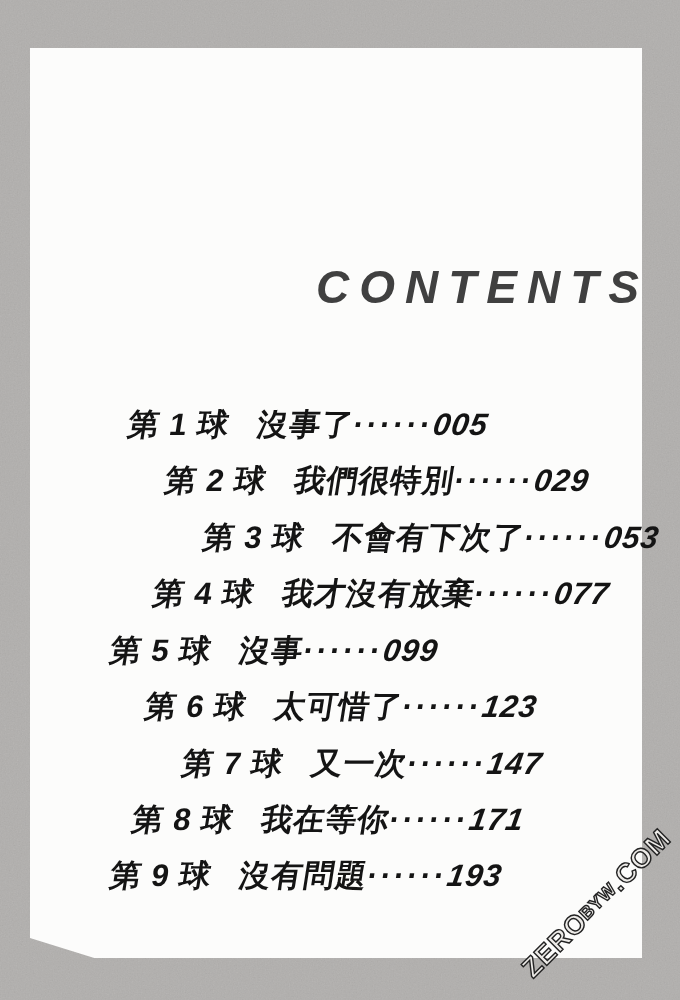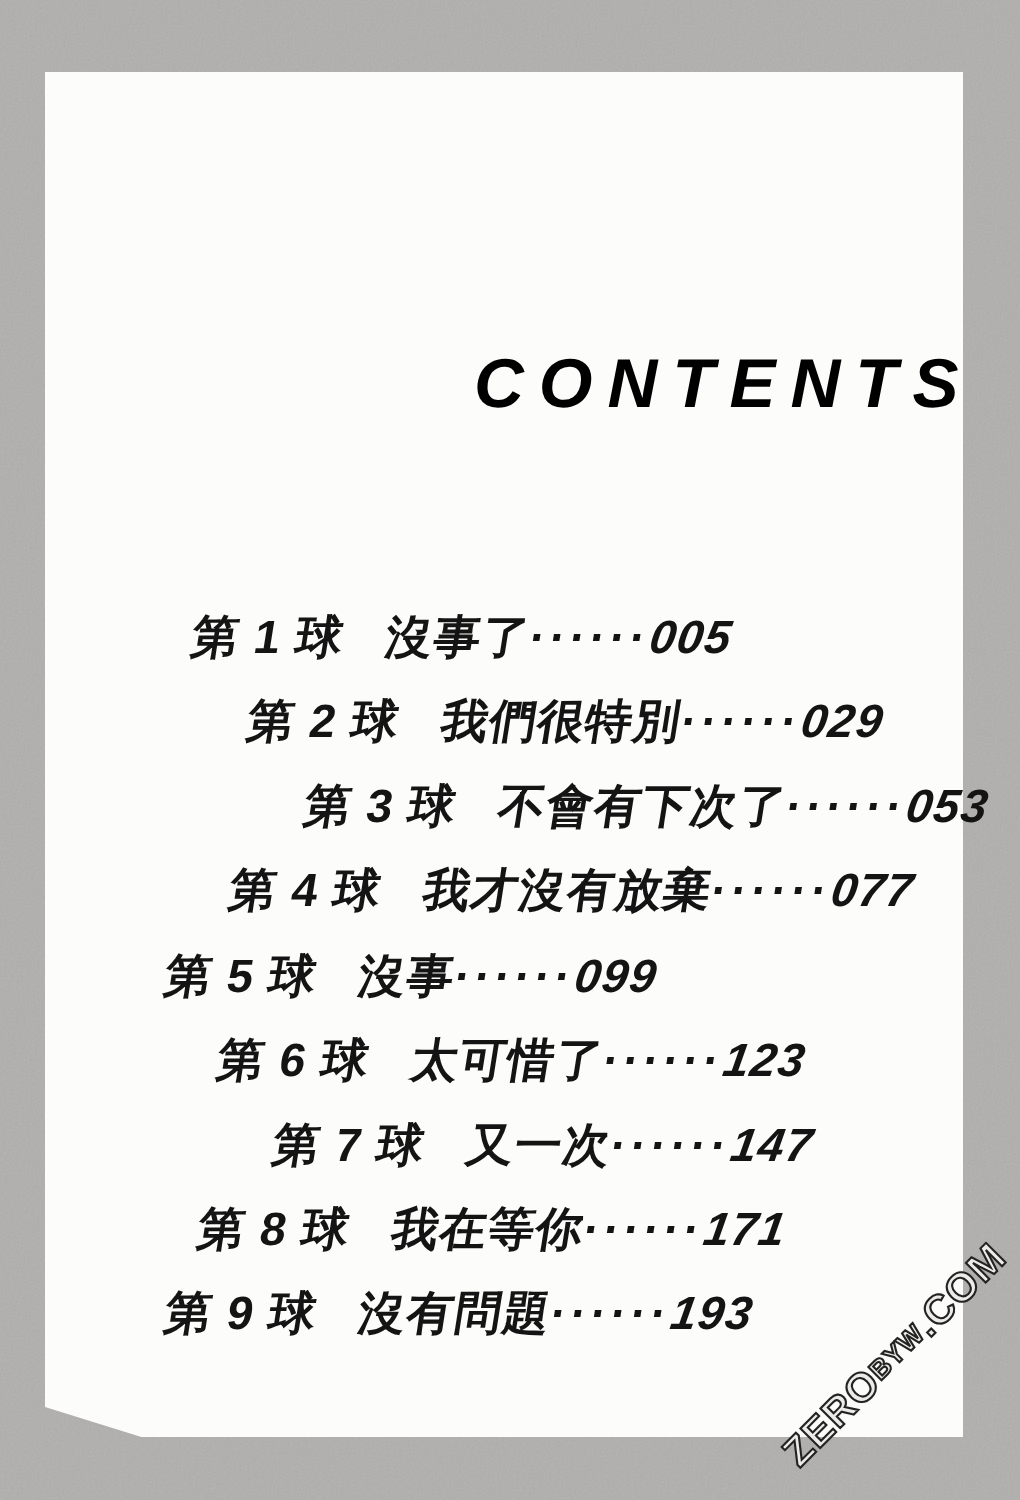--- a/index.html
+++ b/index.html
@@ -26,26 +26,26 @@
   .paper {
     position: absolute;
     left: 30px; top: 48px;
     width: 612px; height: 910px;
     background: #fcfcfb;
     z-index: 1;
     clip-path: polygon(0 0, 100% 0, 100% 100%, 10.5% 100%, 0 97.8%);
   }
   .contents-heading {
     position: absolute;
-    left: 316px; top: 228px;
+    left: 316px; top: 260px;
     font-size: 46px;
     font-style: italic;
     font-weight: 600;
     letter-spacing: 10px;
-    color: #000000;
+    color: #404040;
     z-index: 2;
     white-space: nowrap;
   }
   .toc-entry {
     position: absolute;
     z-index: 2;
     font-size: 31px;
     font-weight: bold;
     color: #141414;
     white-space: nowrap;

